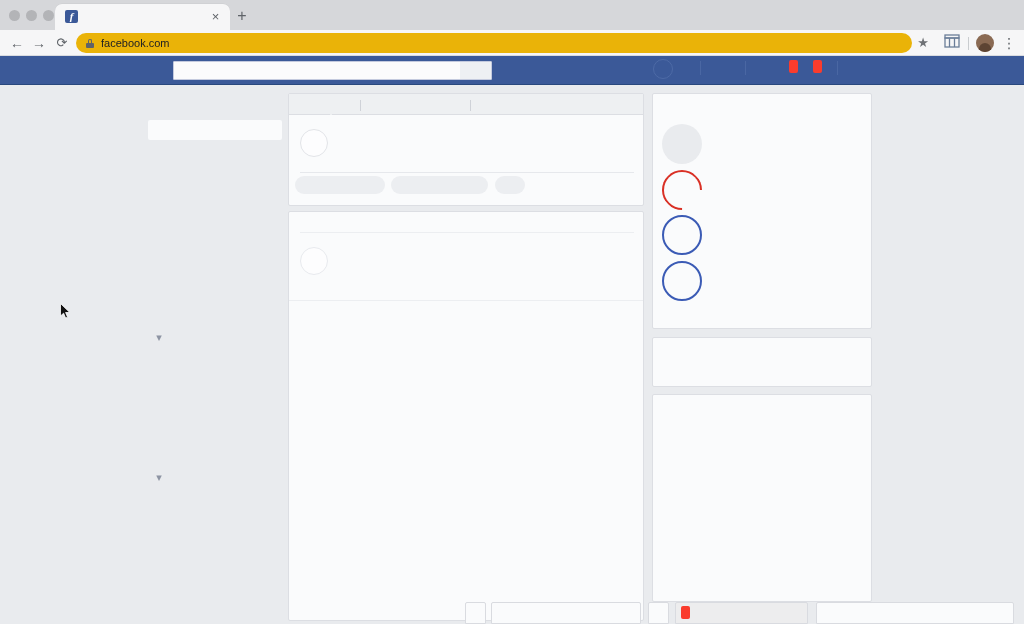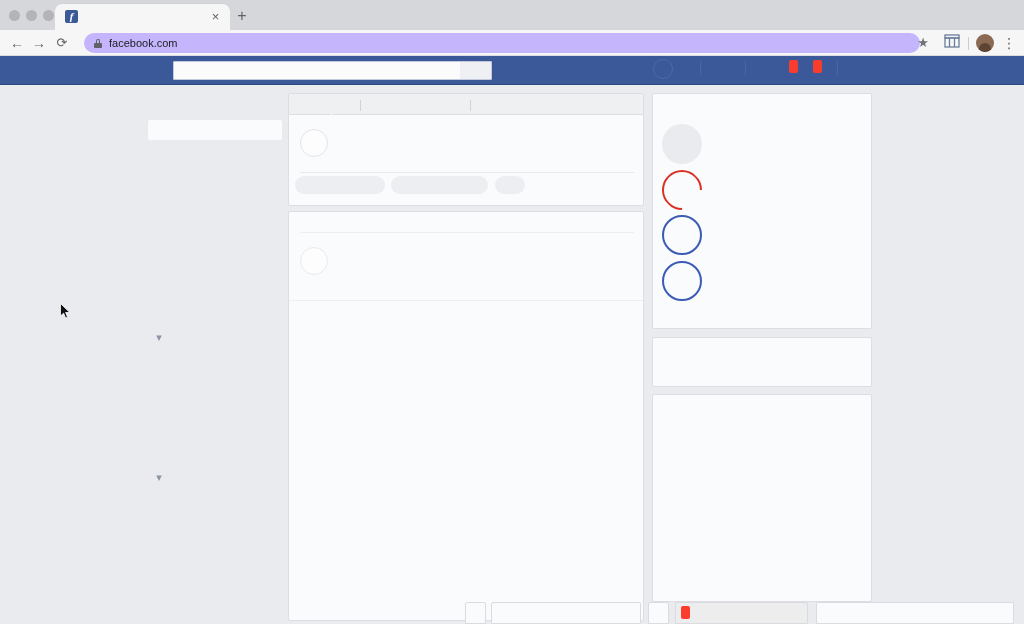--- a/index.html
+++ b/index.html
@@ -106,23 +106,23 @@
     line-height: 18px;
     text-align: center;
     color: #5f6368;
   }
   .nav-back { left: 8px; }
   .nav-fwd  { left: 30px; }
   .nav-reload { left: 53px; font-size: 13px; }
 
   .omnibox {
     position: absolute;
-    left: 84px; top: 3px;
+    left: 76px; top: 3px;
     width: 836px; height: 20px;
-    background: #c4b5fd;
+    background: #eab308;
     border-radius: 10px;
     display: flex;
     align-items: center;
   }
   .omni-lock {
     margin-left: 10px;
     width: 8px; height: 9px;
     position: relative;
   }
   .omni-lock .body {

